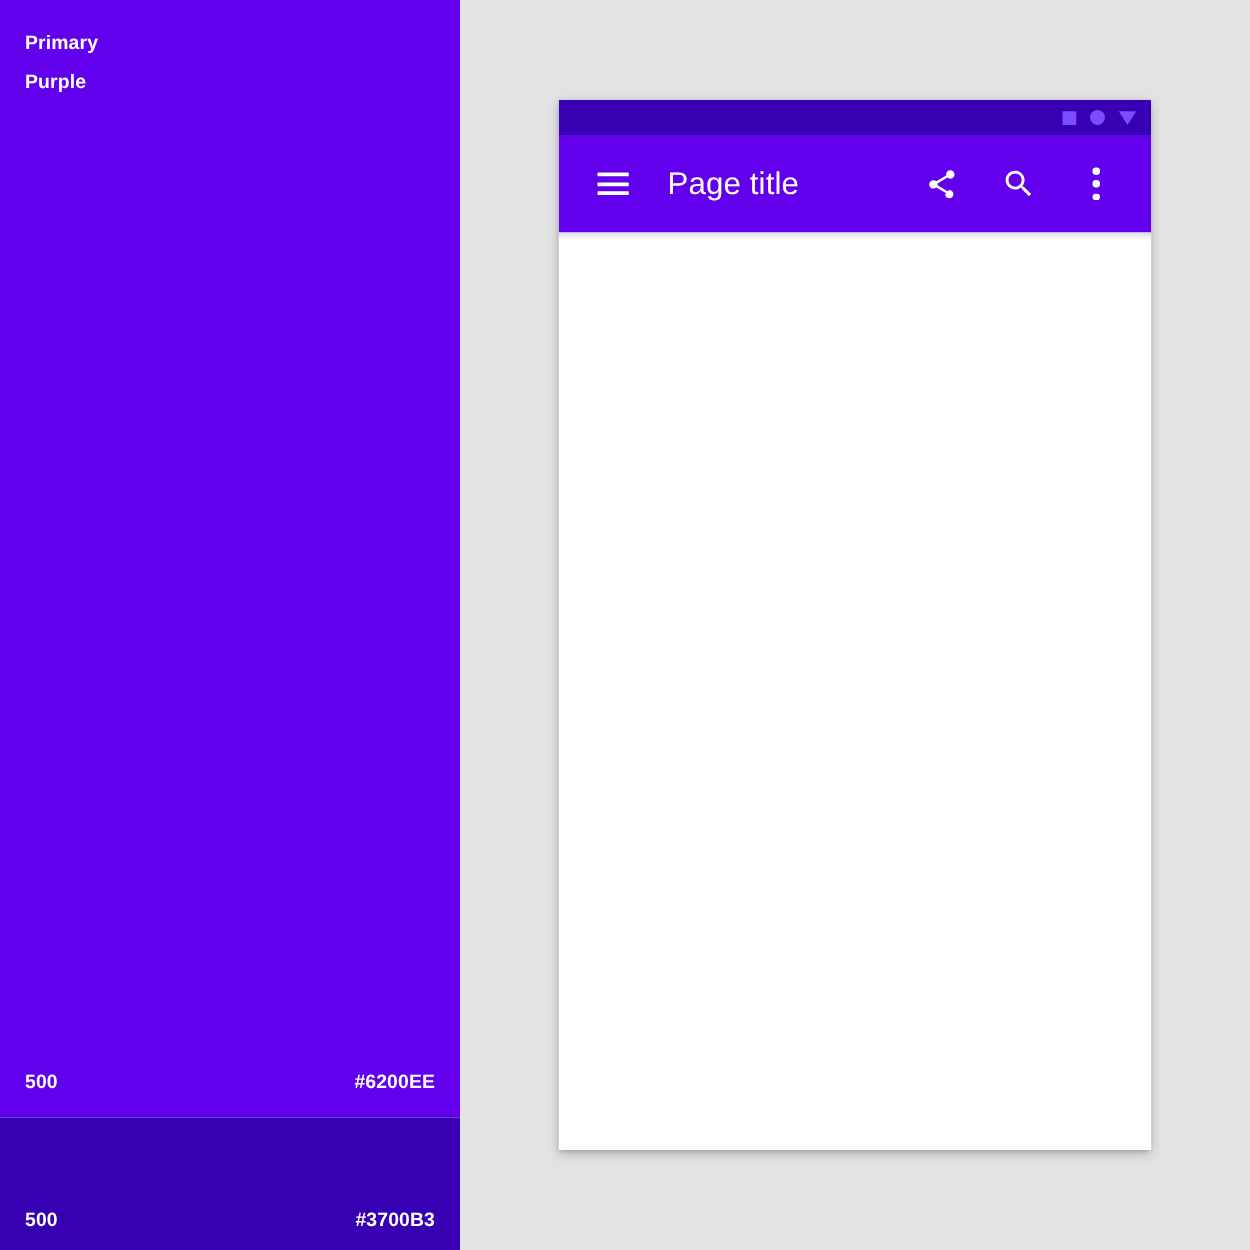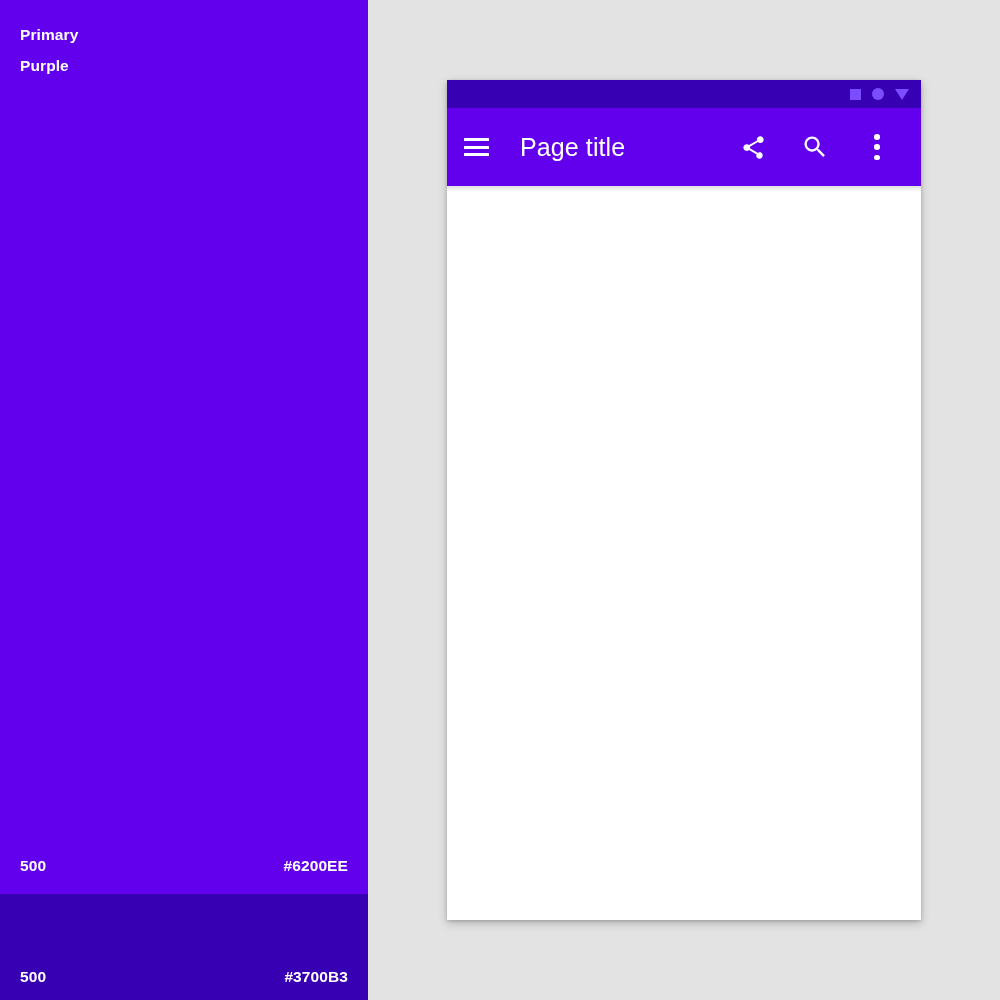--- a/index.html
+++ b/index.html
@@ -142,21 +142,21 @@
   }
 
   
   .app-bar {
     position: relative;
     width: 100%;
     height: 78px;
     background: #6200ee;
     display: flex;
     align-items: center;
-    padding: 0 22px 0 7px;
+    padding: 0 22px 0 21px;
   }
 
   .icon-btn {
     width: 44px;
     height: 44px;
     display: flex;
     align-items: center;
     justify-content: center;
     flex: 0 0 auto;
     cursor: pointer;

